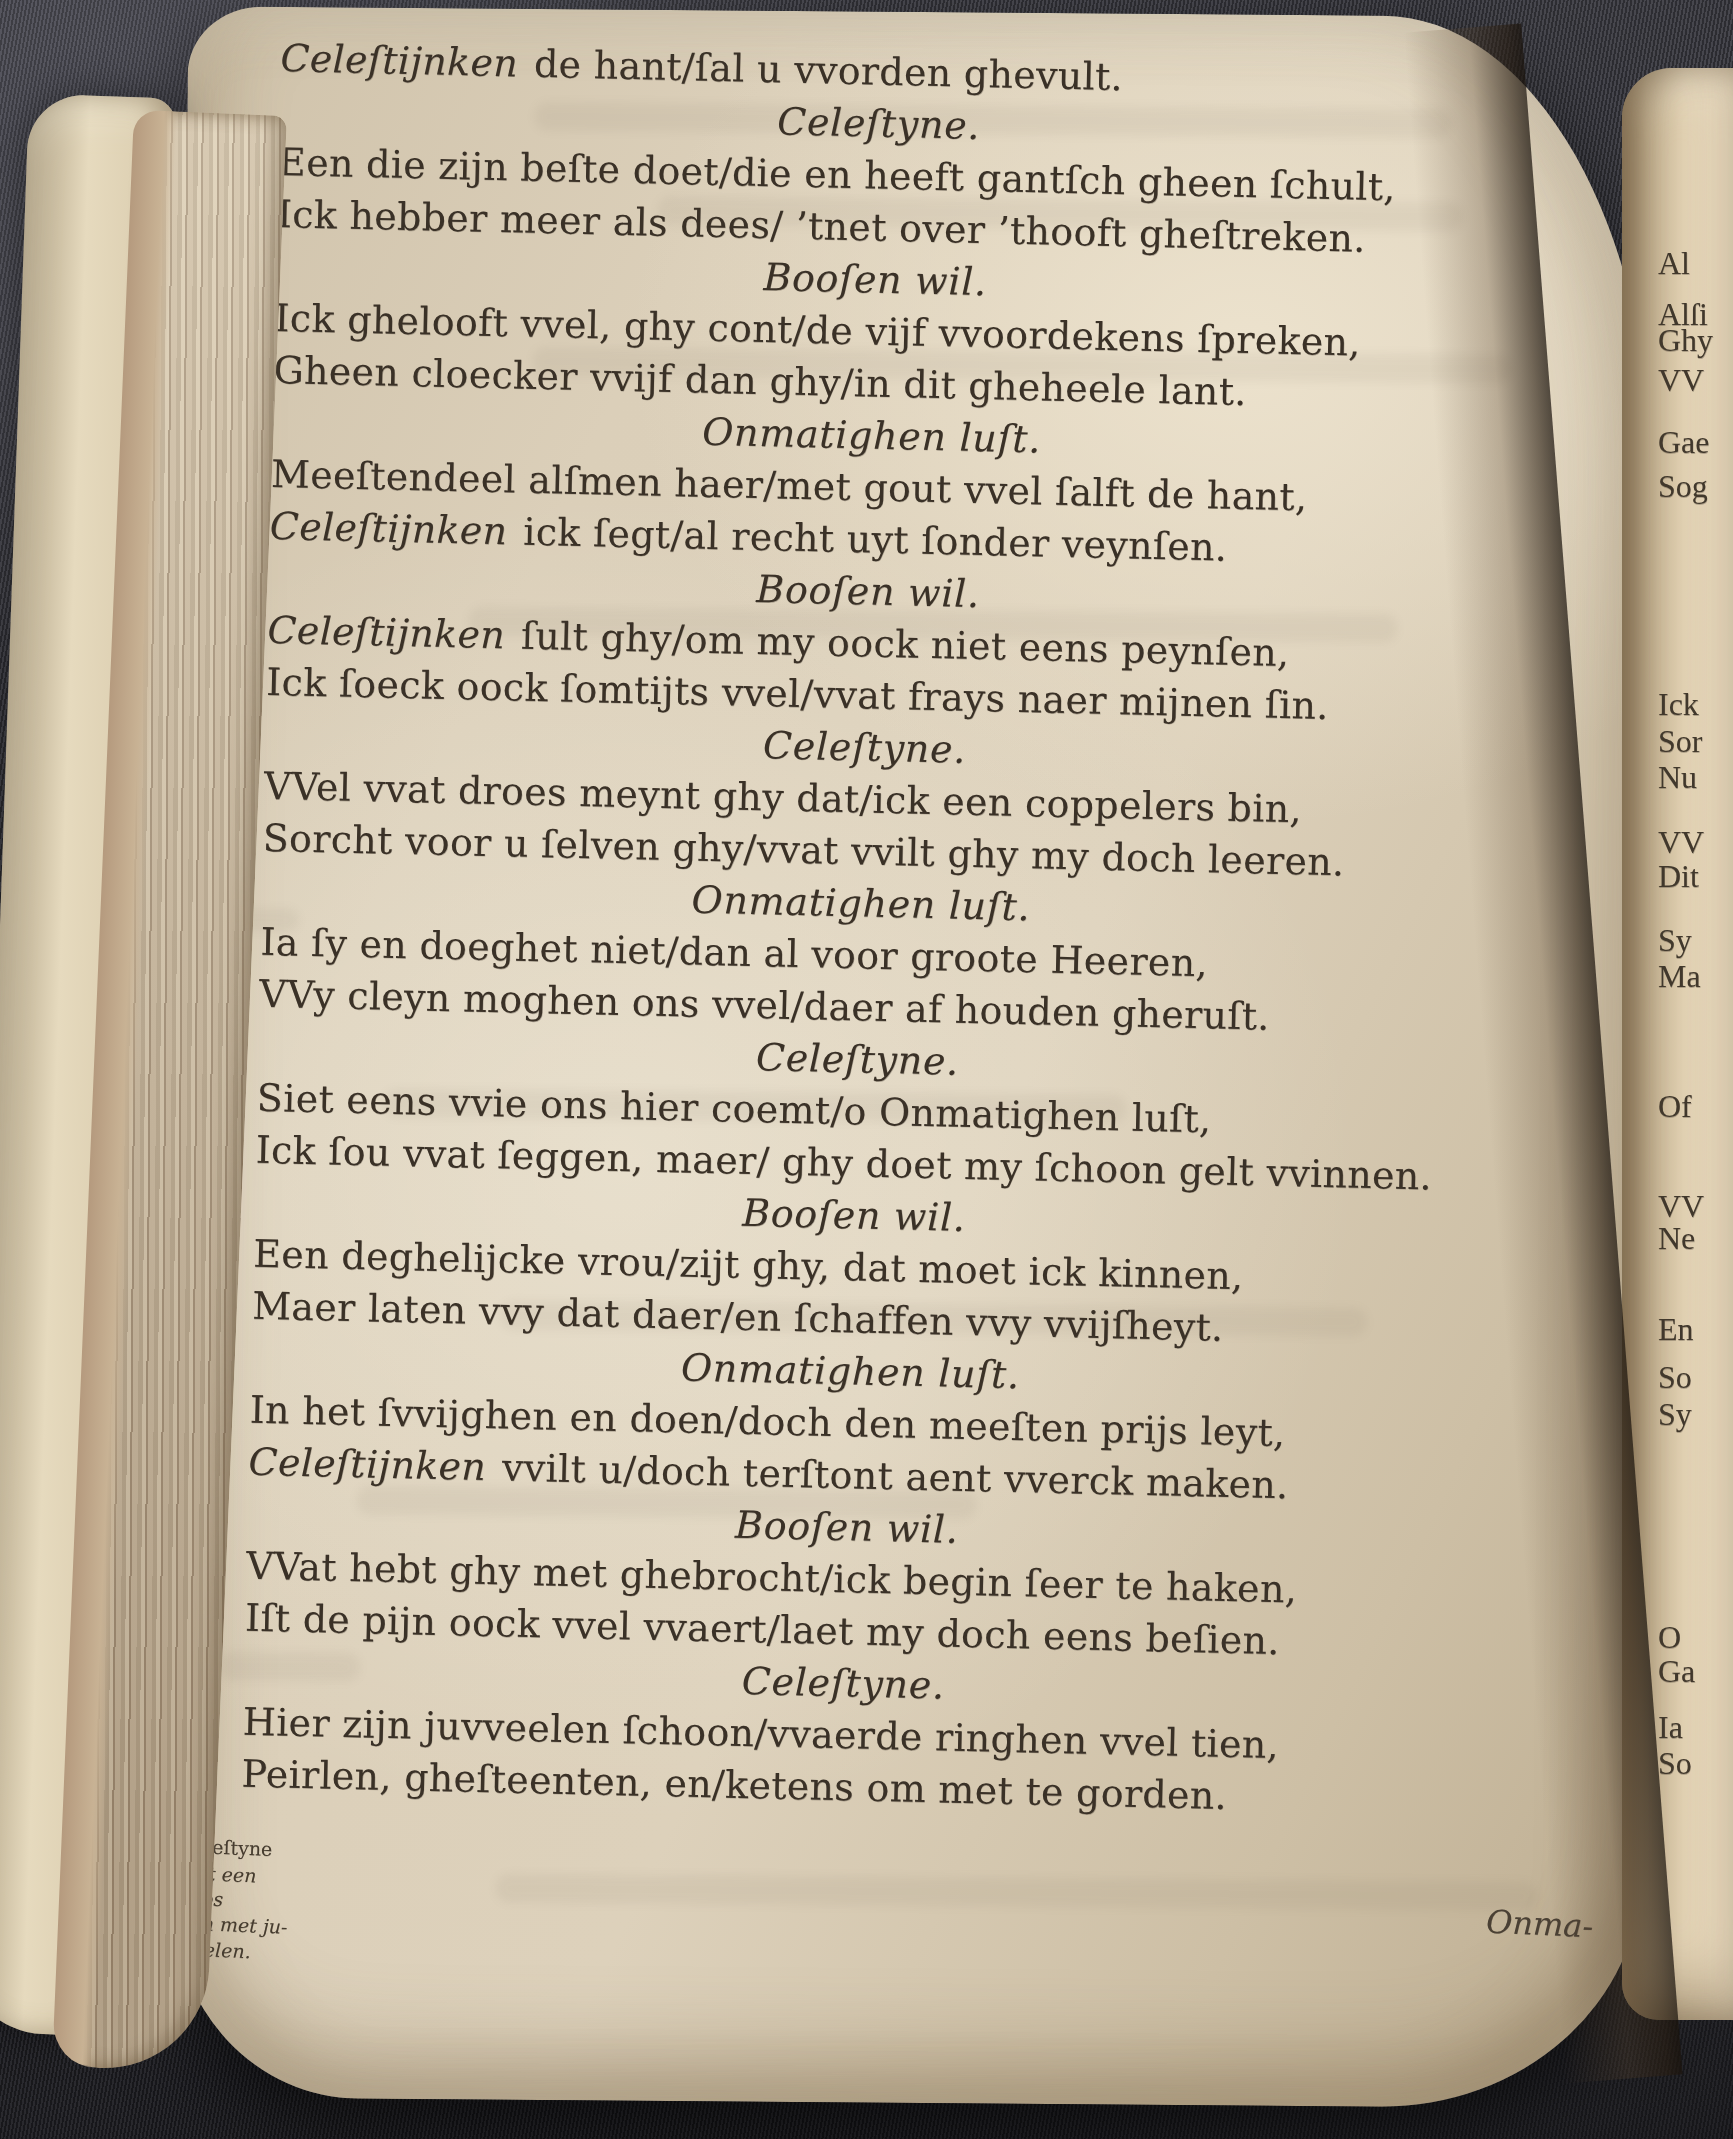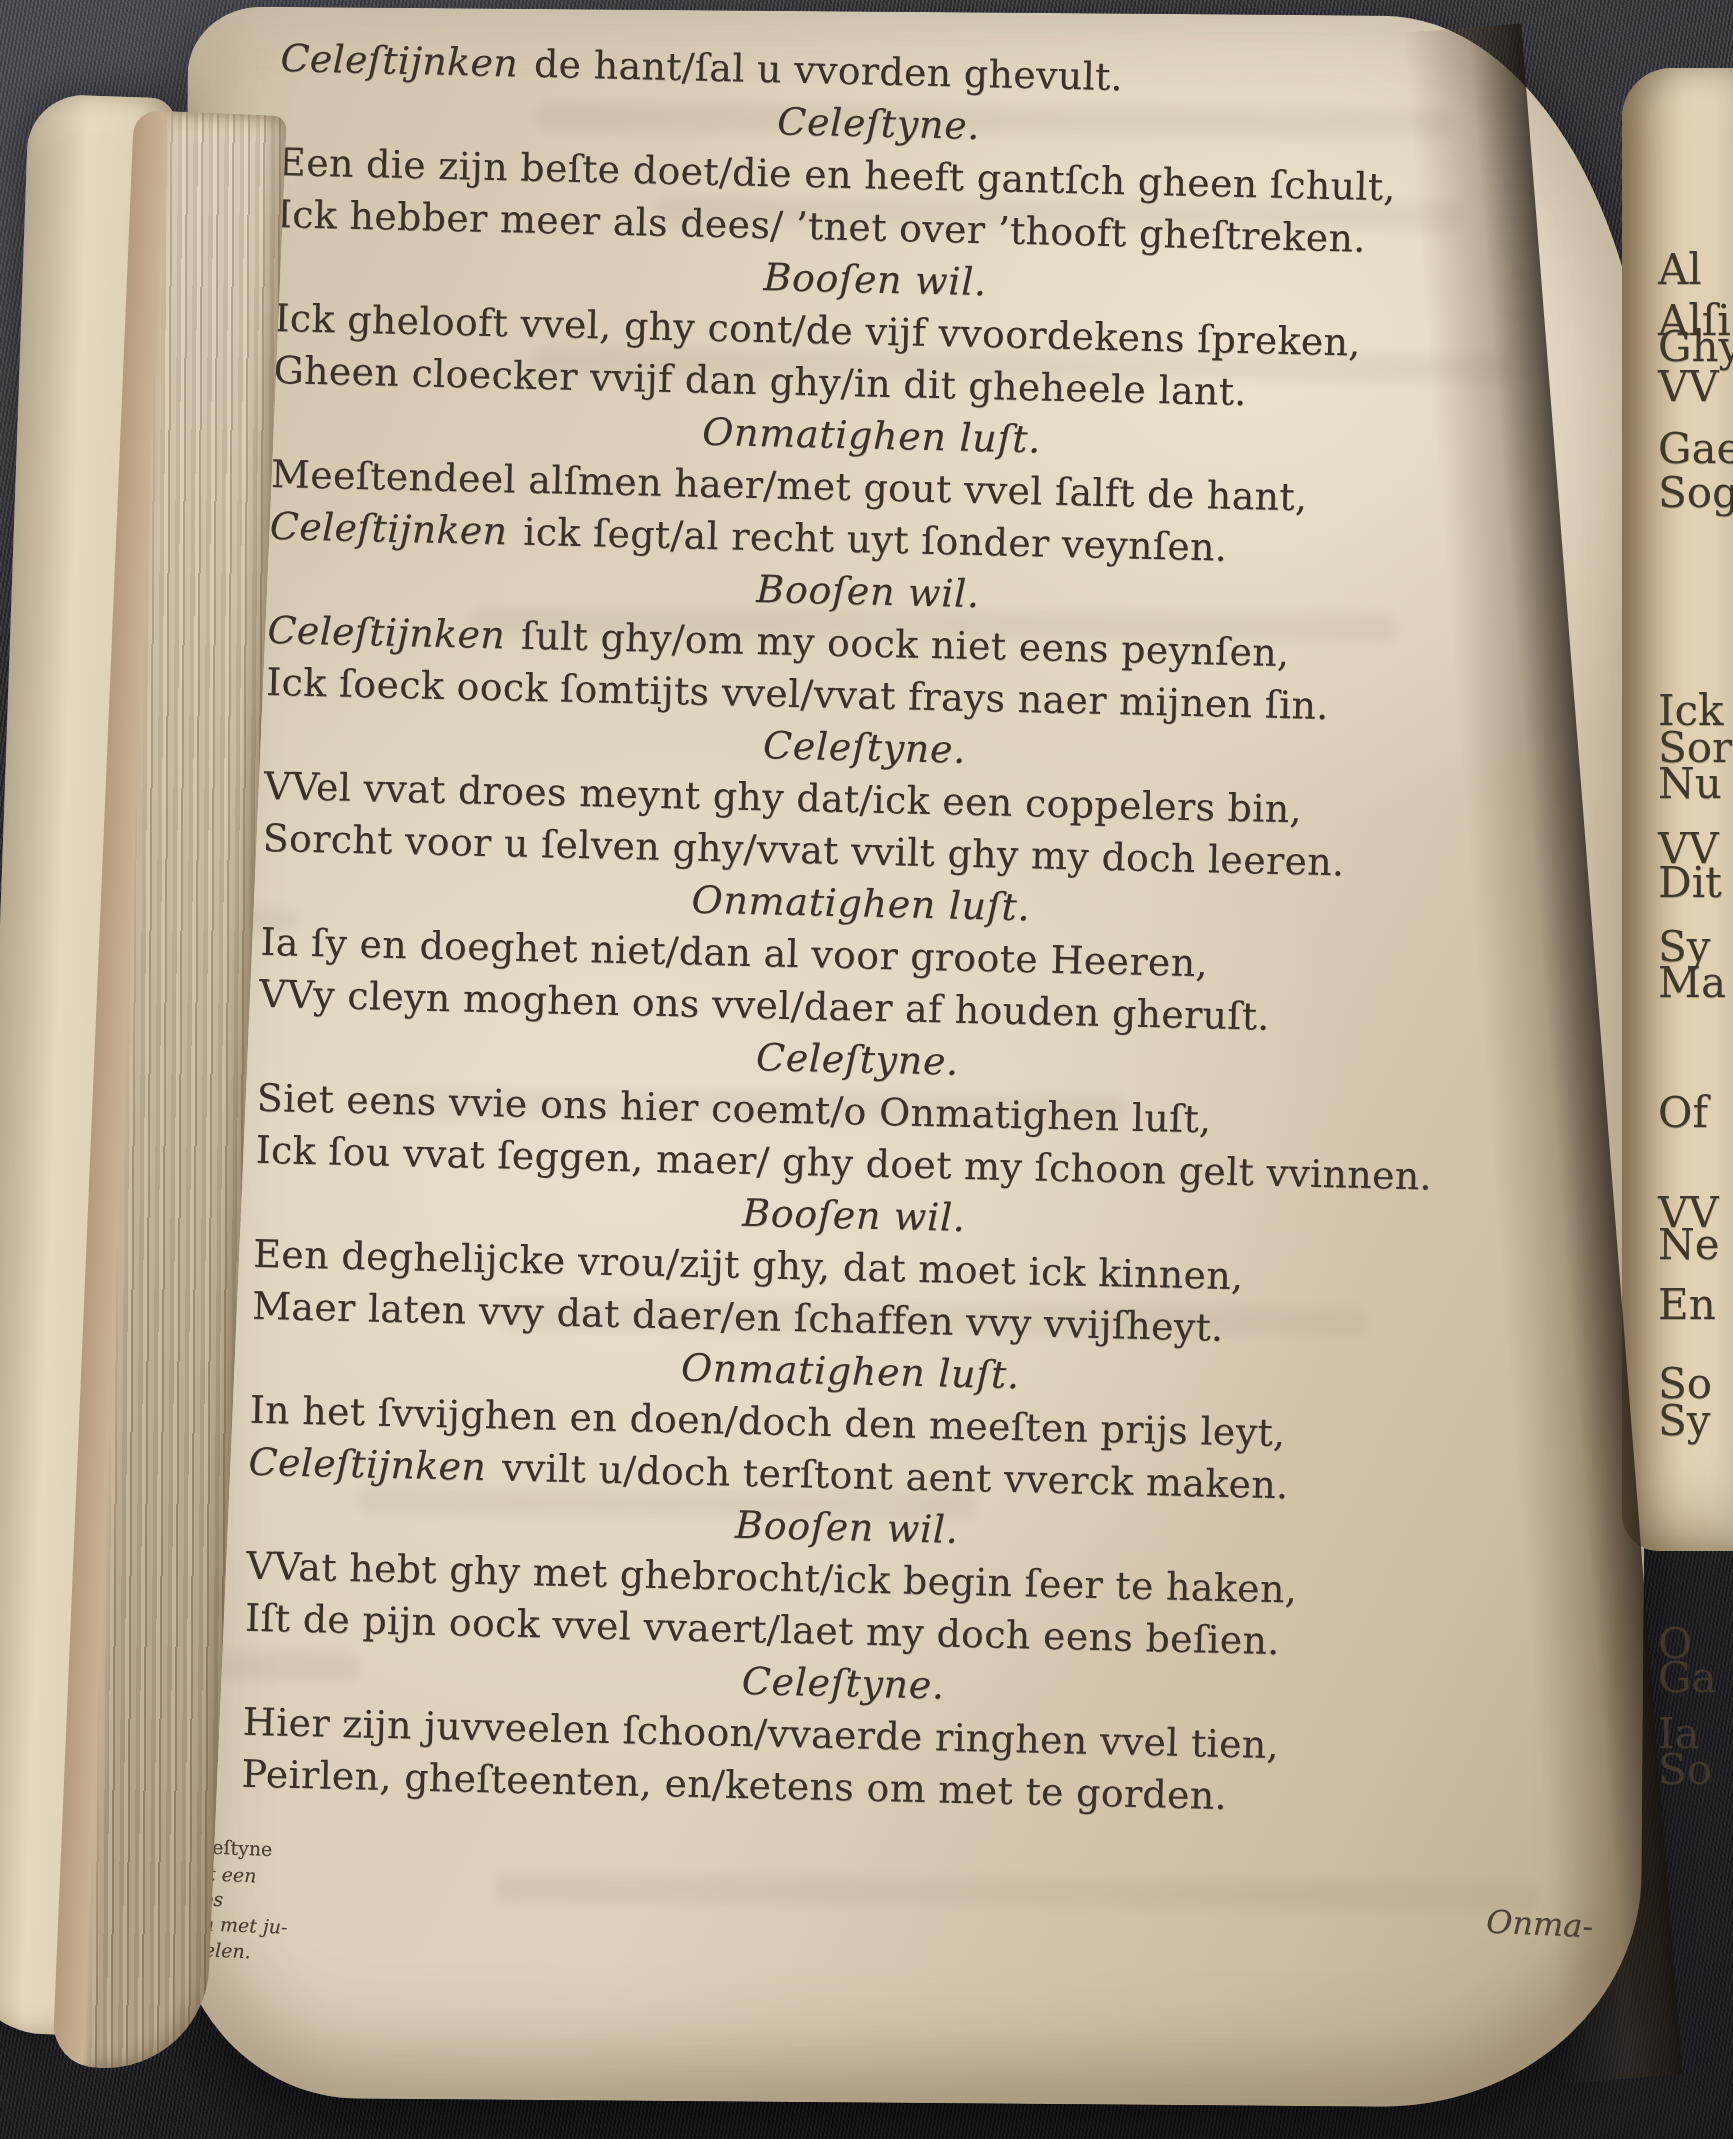--- a/index.html
+++ b/index.html
@@ -85,36 +85,36 @@
   }
   
   .gutter{
     position:absolute;left:1484px;top:25px;width:118px;height:2057px;z-index:5;
     transform:rotate(-4.5deg);transform-origin:center;
     background:linear-gradient(90deg, rgba(86,66,44,0) 0%, rgba(86,66,44,.30) 55%, rgba(40,29,18,.62) 88%, rgba(26,19,12,.72) 100%);
     pointer-events:none;
   }
   
   .right-page{
-    position:absolute;left:1622px;top:68px;width:112px;height:1483px;z-index:2;
+    position:absolute;left:1622px;top:68px;width:112px;height:1952px;z-index:2;
     border-radius:50px 0 0 37px;
     background:linear-gradient(90deg,#a8916f 0%,#c9b796 22%,#e2d2b4 55%,#efe0c4 100%);
     box-shadow:inset 18.6px 0 34px rgba(92,71,46,.5), inset 0 -37px 56px rgba(110,88,60,.35), inset 0 25px 43px rgba(255,252,240,.25);
-    color:#41382c;font-size:42px;
+    color:#41382c;font-size:32px;font-family:Liberation Serif, serif;
   }
   .frag{position:absolute;left:36px;white-space:nowrap;text-shadow:0.3px 0.5px 0 rgba(58,49,39,.3);}
   .frag:nth-child(1){top:177px}  .frag:nth-child(2){top:228px}
   .frag:nth-child(3){top:254px}  .frag:nth-child(4){top:294px}
   .frag:nth-child(5){top:356px}  .frag:nth-child(6){top:400px}
   .frag:nth-child(7){top:618px}  .frag:nth-child(8){top:655px}
   .frag:nth-child(9){top:691px} .frag:nth-child(10){top:756px}
   .frag:nth-child(11){top:790px}.frag:nth-child(12){top:854px}
   .frag:nth-child(13){top:890px}.frag:nth-child(14){top:1020px}
   .frag:nth-child(15){top:1120px}.frag:nth-child(16){top:1152px}
-  .frag:nth-child(17){top:1212px}.frag:nth-child(18){top:1291px}
+  .frag:nth-child(17){top:1243px}.frag:nth-child(18){top:1291px}
   .frag:nth-child(19){top:1328px}.frag:nth-child(20){top:1551px}
   .frag:nth-child(21){top:1585px}.frag:nth-child(22){top:1641px}
   .frag:nth-child(23){top:1677px}
 </style>
 </head>
 <body>
 
 <div class="photo">
 
   <div class="cover"></div>

